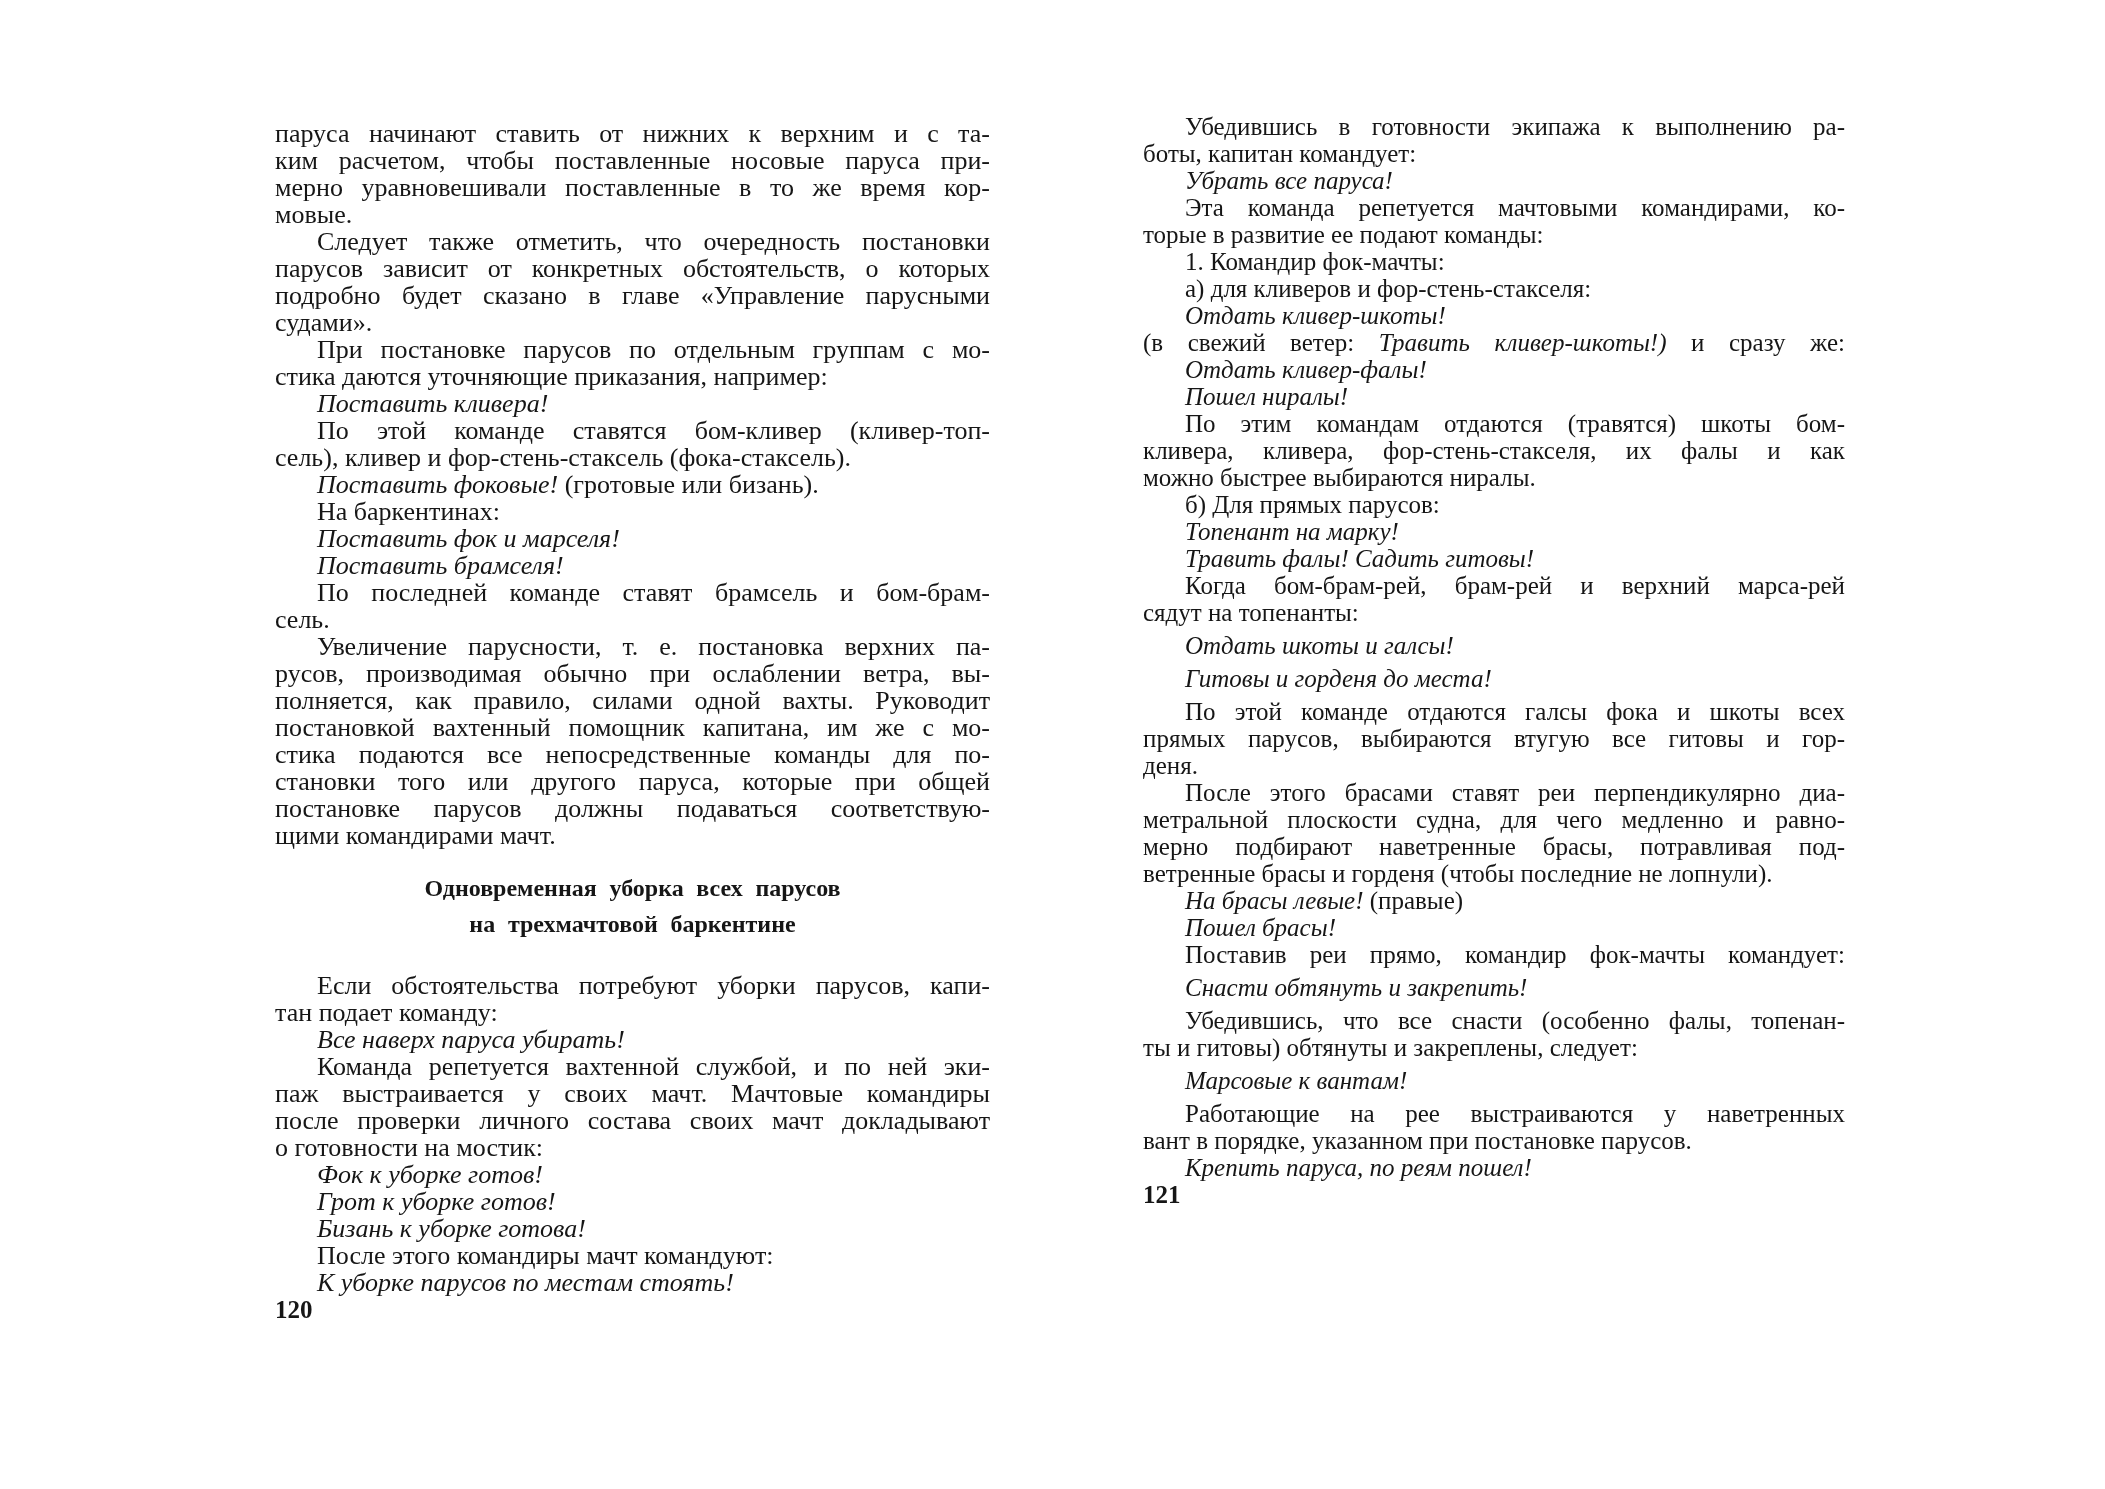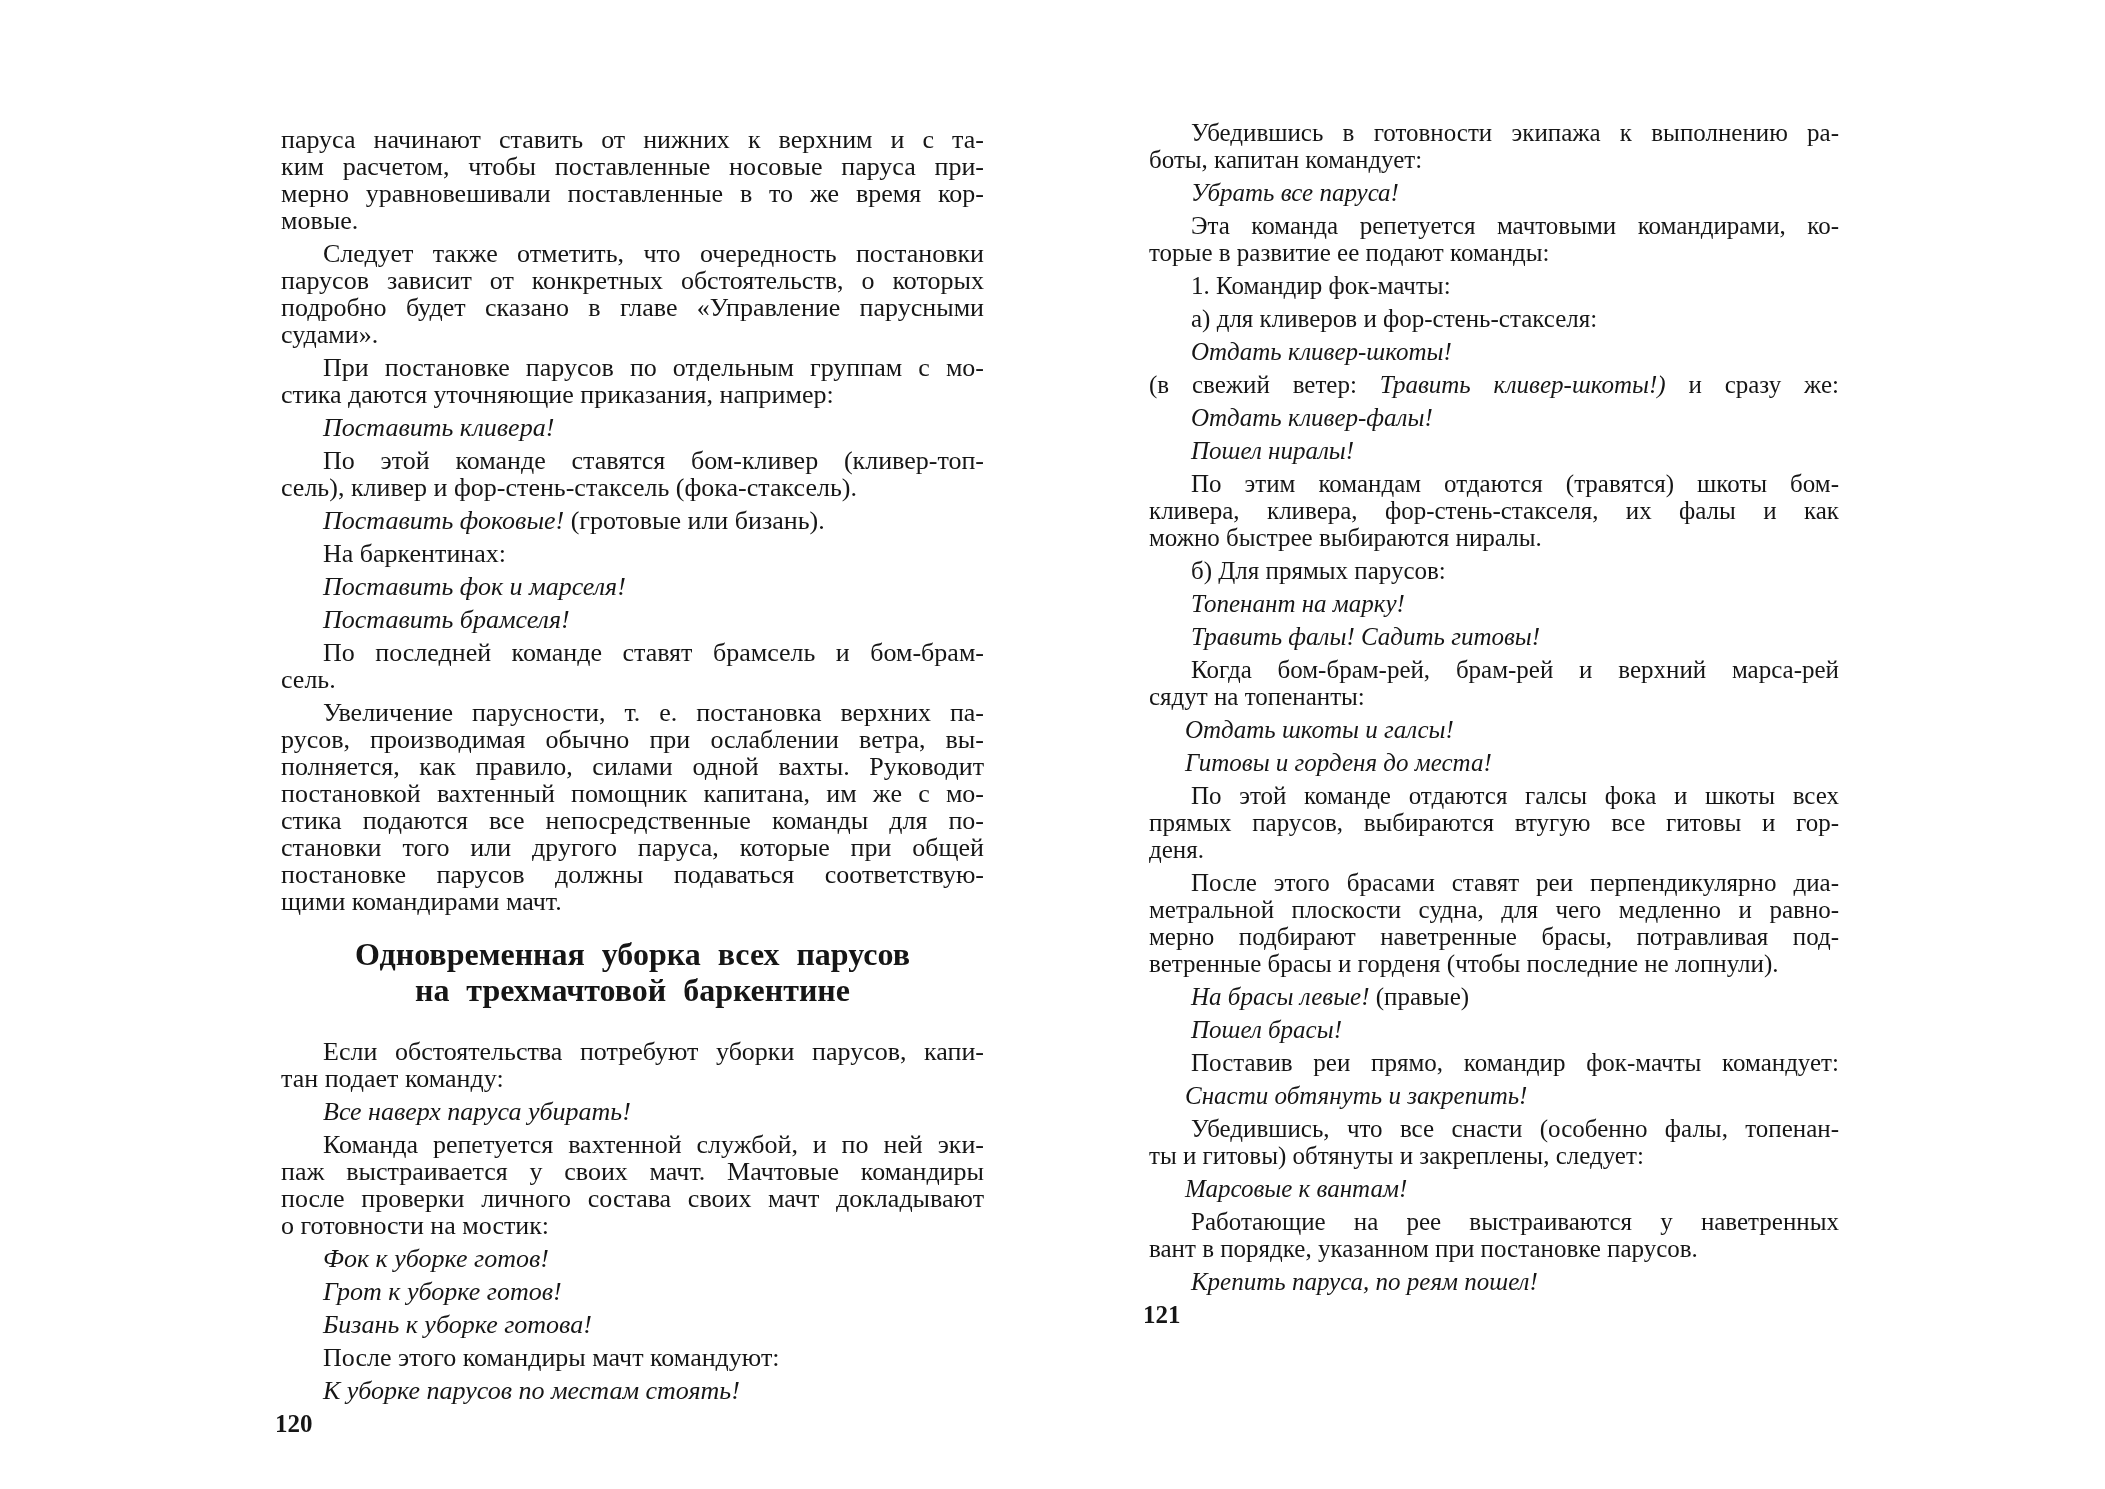--- a/index.html
+++ b/index.html
@@ -4,35 +4,35 @@
 <style>
   html,body{margin:0;padding:0;background:#e9e9e9;}
   #canvas{
     position:relative;width:2105px;height:1489px;background:#ffffff;
     font-family:"Liberation Serif","DejaVu Serif",serif;
     color:#161616;overflow:hidden;
   }
   .col{position:absolute;}
   #col-left{left:275px;top:120px;width:715px;font-size:26px;line-height:27px;}
   #col-right{left:1143px;top:113px;width:702px;font-size:25px;line-height:27px;}
-  .block{margin:6px;}
+  .block{margin:0;}
   .block.gap{margin:6px 0;}
   .line{
     text-align:justify;
     text-align-last:justify;
     white-space:normal;
   }
   .line.last{text-align-last:left;}
   .line.ind{text-indent:42px;}
   .it{font-style:italic;}
   .heading{margin:21px 0 30px 0;}
   .heading .line{
     text-align:center;text-align-last:center;
     font-weight:bold;line-height:36px;word-spacing:0.28em;
-    font-size:32px;
+    font-size:24px;
   }
   .pagenum{font-weight:bold;font-size:25px;line-height:27px;margin-top:0;}
   .pagenum.num-right{}
 </style>
 </head>
 <body>
 
 <div id="canvas">
   <div class="col" id="col-left">
     <div>

